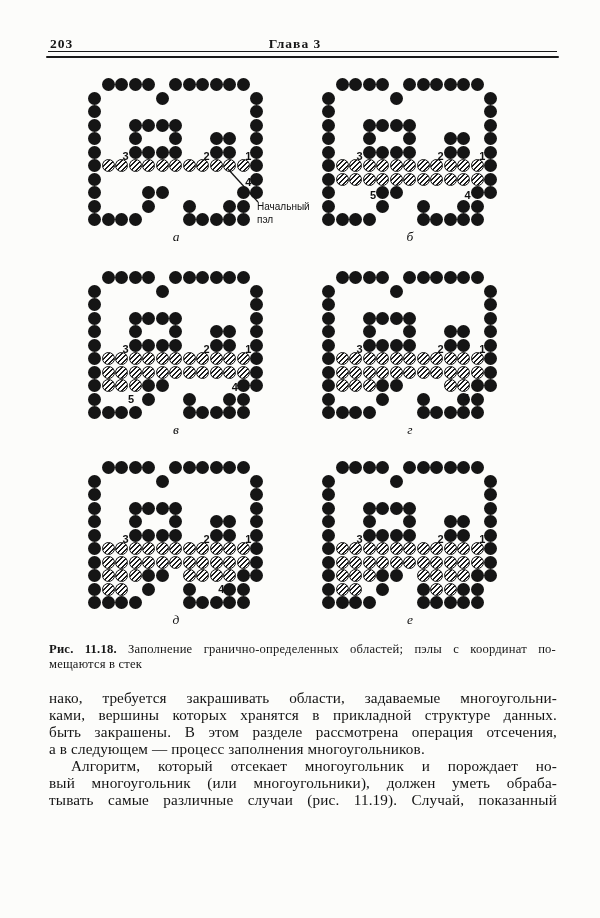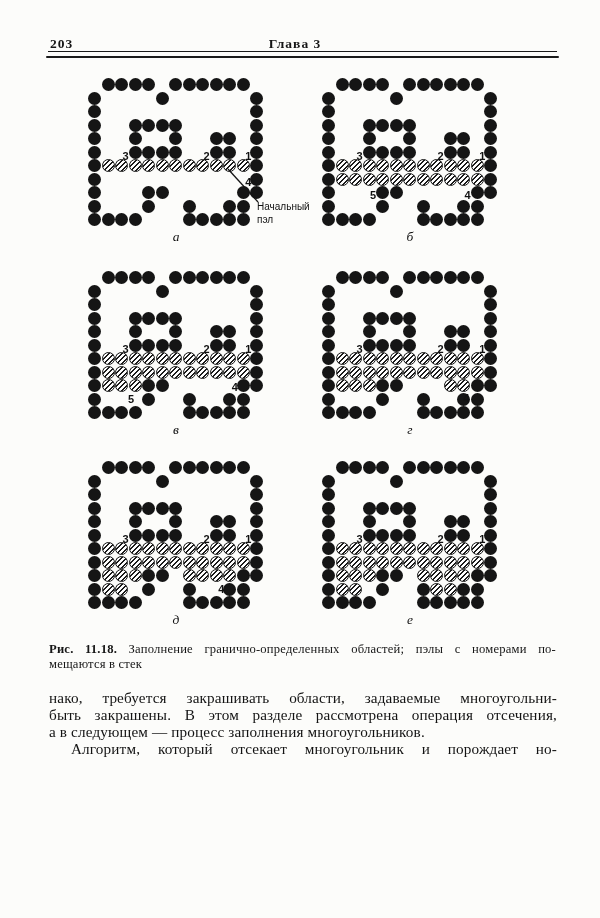--- a/index.html
+++ b/index.html
@@ -597,22 +597,25 @@
       <span class="dot b" style="left: 135px; top: 135px;"></span>
       <span class="dot b" style="left: 148.5px; top: 135px;"></span>
       <span class="num" style="left: 37.55px; top: 78.05px;">3</span>
       <span class="num" style="left: 118.55px; top: 78.05px;">2</span>
       <span class="num" style="left: 160.4px; top: 78.05px;">1</span>
       <div class="panel-letter">е</div>
     </div>
   </div>
 
 <div class="caption">
-  <div class="cap-l1"><span class="cap-b">Рис. 11.18.</span><span> Заполнение гранично-определенных областей; пэлы с номерами по-</span></div>
+  <div class="cap-l1"><span class="cap-b">Рис. 11.18.</span><span> Заполнение гранично-определенных областей; пэлы с координат по-</span></div>
   <div class="cap-l2">мещаются в стек</div>
 </div>
 
 <div class="bodytext">
     <div class="bl">нако, требуется закрашивать  области, задаваемые многоугольни-</div>
+    <div class="bl">ками, вершины которых хранятся в прикладной структуре данных.</div>
     <div class="bl">быть закрашены. В этом разделе рассмотрена операция отсечения,</div>
     <div class="bl end">а в следующем — процесс заполнения многоугольников.</div>
     <div class="bl indent">Алгоритм, который отсекает многоугольник и порождает но-</div>
+    <div class="bl">вый многоугольник (или многоугольники), должен уметь обраба-</div>
+    <div class="bl">тывать самые различные случаи (рис. 11.19). Случай, показанный</div>
   </div>
 
 </body></html>

